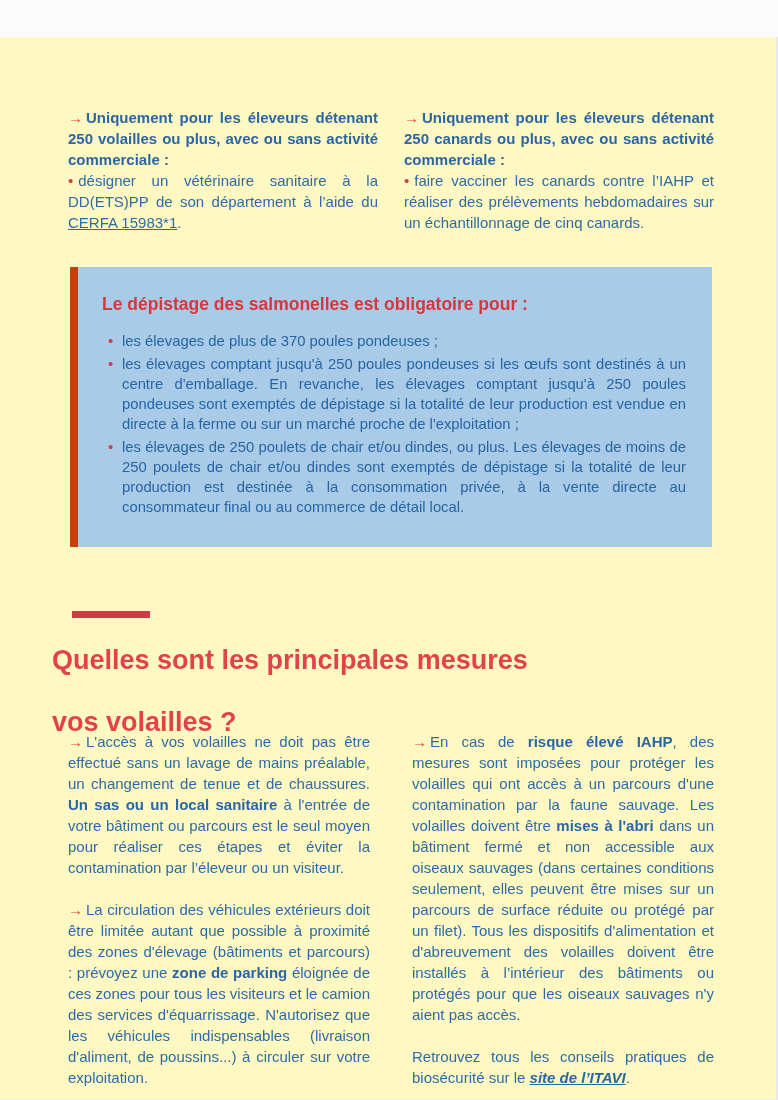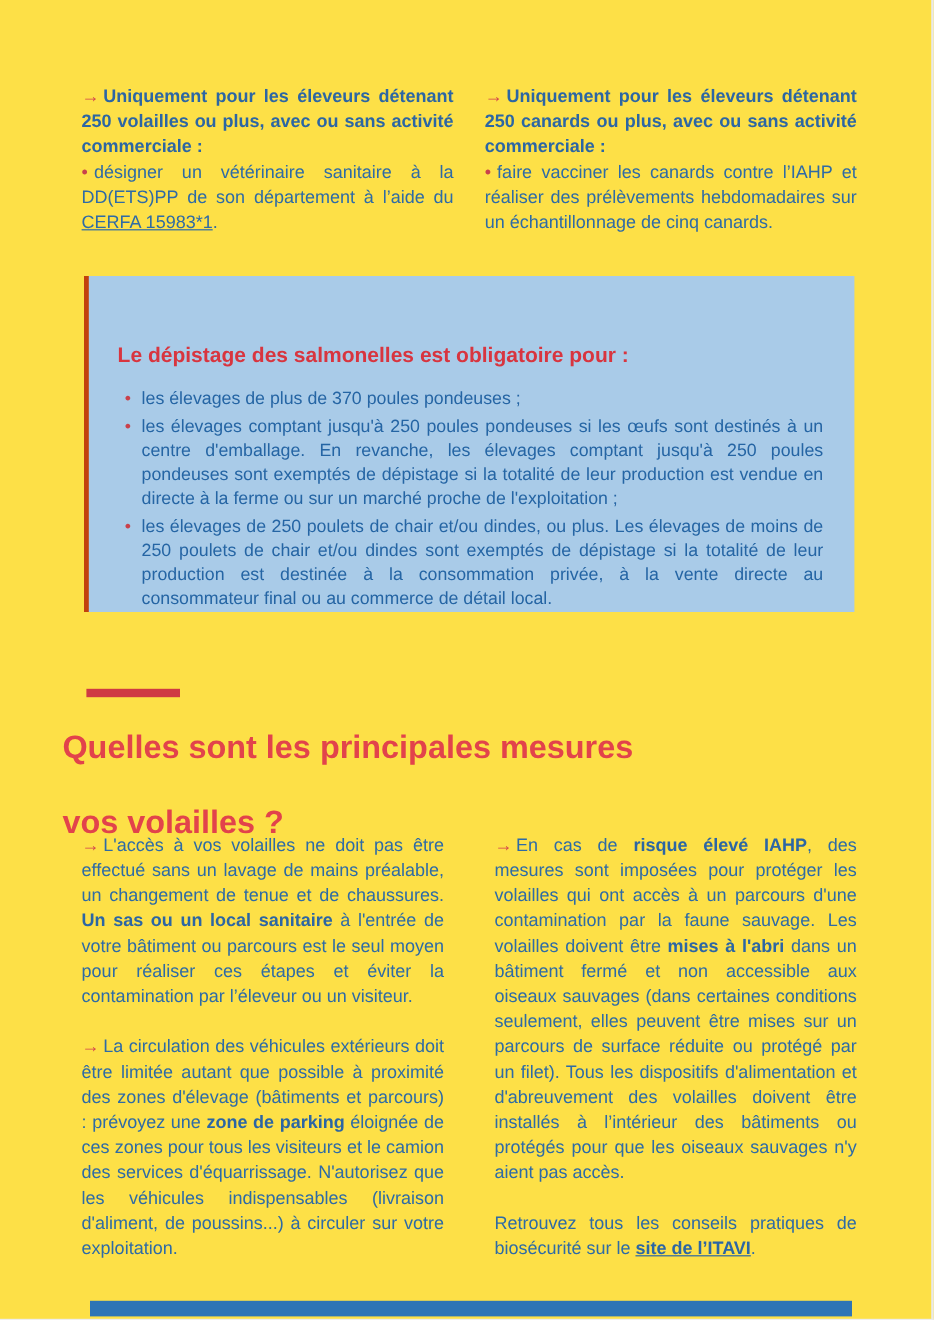--- a/index.html
+++ b/index.html
@@ -2,59 +2,60 @@
 <html lang="fr"><head>
 <meta charset="utf-8">
 <style>
   html,body{margin:0;padding:0;}
   body{
     width:778px;height:1100px;position:relative;background:#fbfbfb;
     font-family:"Liberation Sans","DejaVu Sans",sans-serif;
     -webkit-font-smoothing:antialiased;
   }
   .page{
-    position:absolute;inset:0;background:#fde047;
+    position:absolute;inset:0;background:#fef9c3;
     border-right:2px solid #e9e9e9;border-bottom:1px solid #eeeeee;
     overflow:hidden;
+    margin-top:37px;
   }
 
   
   .top-cols{position:absolute;left:68px;top:70px;width:646px;display:flex;gap:26px;}
   .col{width:310px;font-size:15px;line-height:21px;text-align:justify;color:#2e6ba6;}
   .lead{font-weight:bold;color:#2c66a4;}
   .arrow{color:#d4434c;font-weight:bold;padding-right:3px;}
   .bullet-dot{color:#c9414b;padding-right:5px;}
   .doc-link{color:#2e6ba6;text-decoration:underline;cursor:pointer;}
 
   
   .info-box{
     position:absolute;left:70px;top:230px;width:642px;height:280px;
-    background:#a9cbe8;border-left:4px solid #c2410c;box-sizing:border-box;
-    padding:56px 26px 0 24px;
+    background:#a9cbe8;border-left:8px solid #c2410c;box-sizing:border-box;
+    padding:27px 26px 0 24px;
   }
   .info-title{color:#d8353f;font-weight:bold;font-size:17.5px;margin:0 0 16px 0;}
   .info-list{margin:0;padding:0 0 0 6px;list-style:none;}
   .info-list li{
     position:relative;padding-left:14px;color:#2565a4;font-size:14.8px;
     line-height:20px;text-align:justify;margin-bottom:3px;
   }
   .info-list li::before{content:"•";color:#c9414b;position:absolute;left:0;top:0;}
 
   
   .divider{position:absolute;left:72px;top:574px;width:78px;height:7px;background:#cf3a43;}
   .main-heading{
     position:absolute;left:52px;top:590px;width:560px;
     font-size:27px;line-height:31px;font-weight:bold;color:#e2434b;
   }
 
   
   .body-cols{position:absolute;left:68px;top:694px;width:646px;display:flex;gap:42px;}
   .body-cols .col p{margin:0 0 21px 0;}
   .b{font-weight:bold;color:#2c66a4;}
-  .itavi-link{font-weight:bold;color:#2c66a4;text-decoration:underline;cursor:pointer;}
+  .itavi-link{font-weight:bold;color:#2c66a4;text-decoration:underline;cursor:pointer;font-style:italic;}
 
   
   .bottom-bar{position:absolute;left:75px;top:1084px;width:635px;height:13px;background:#2e74b5;}
 </style>
 </head>
 <body>
 
 <div class="page">
 
   <div class="top-cols">

